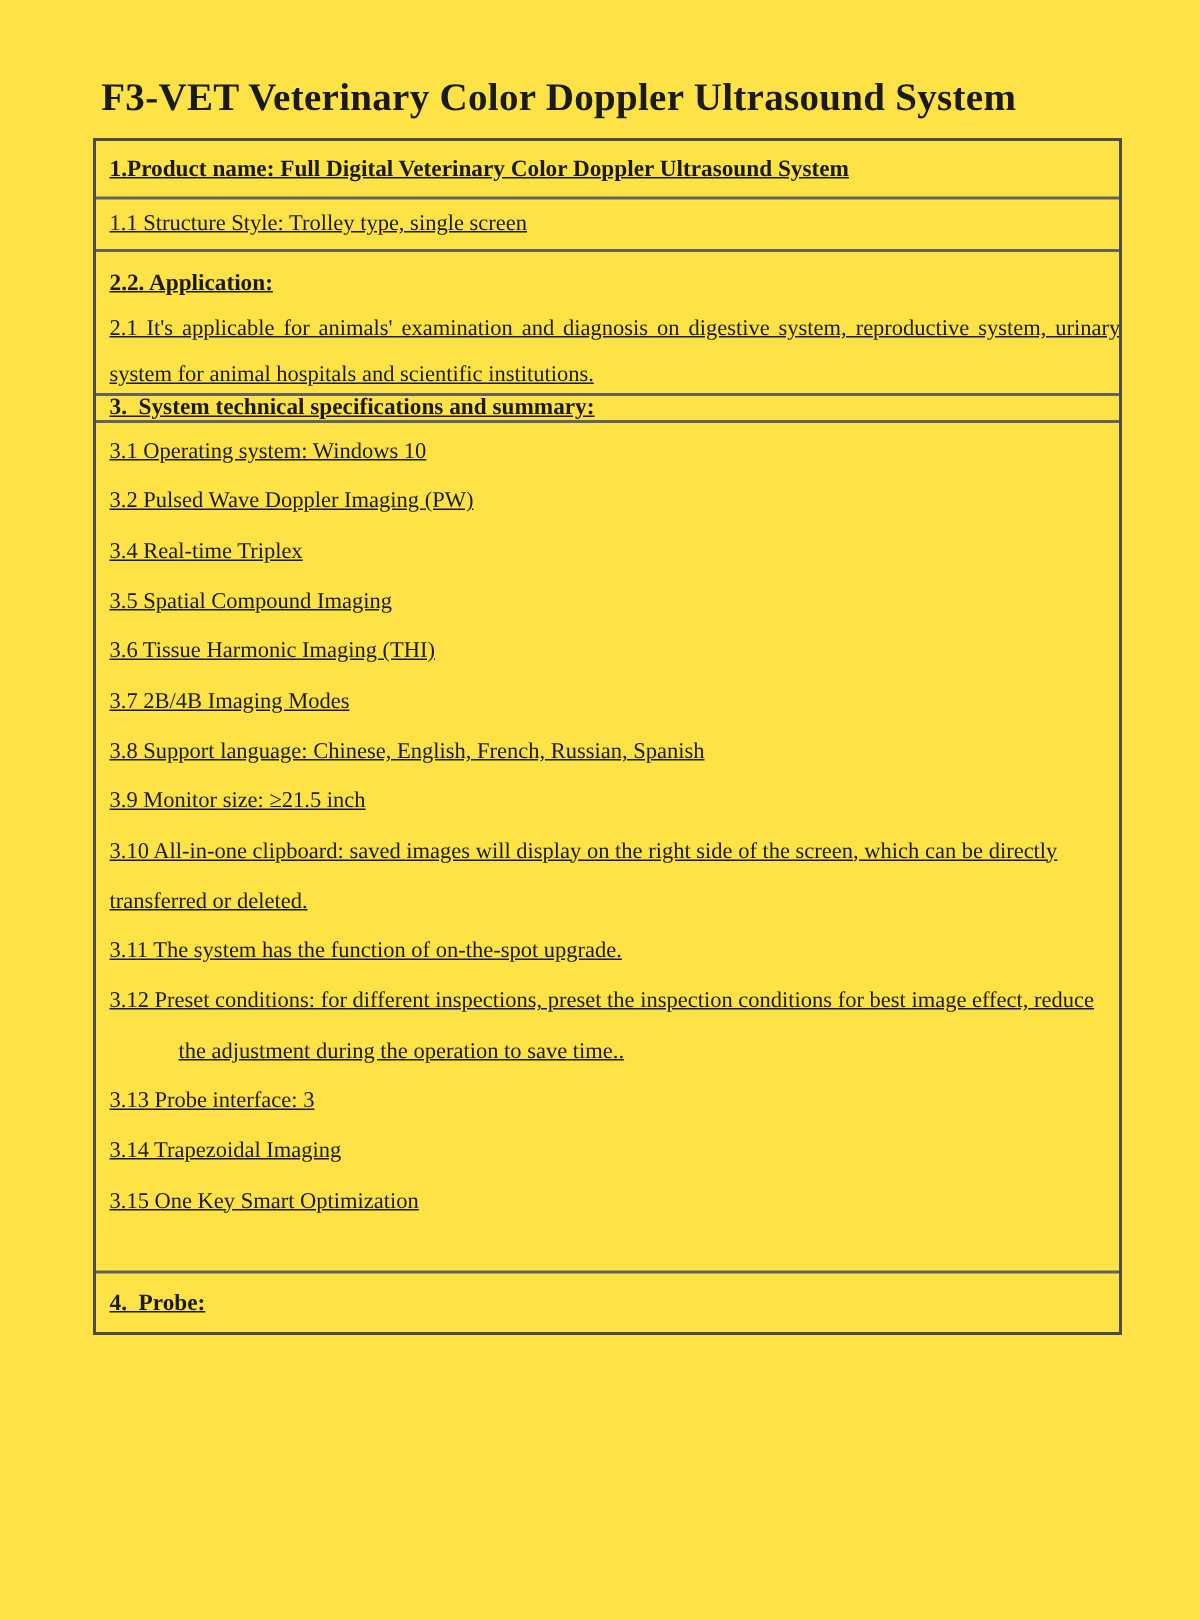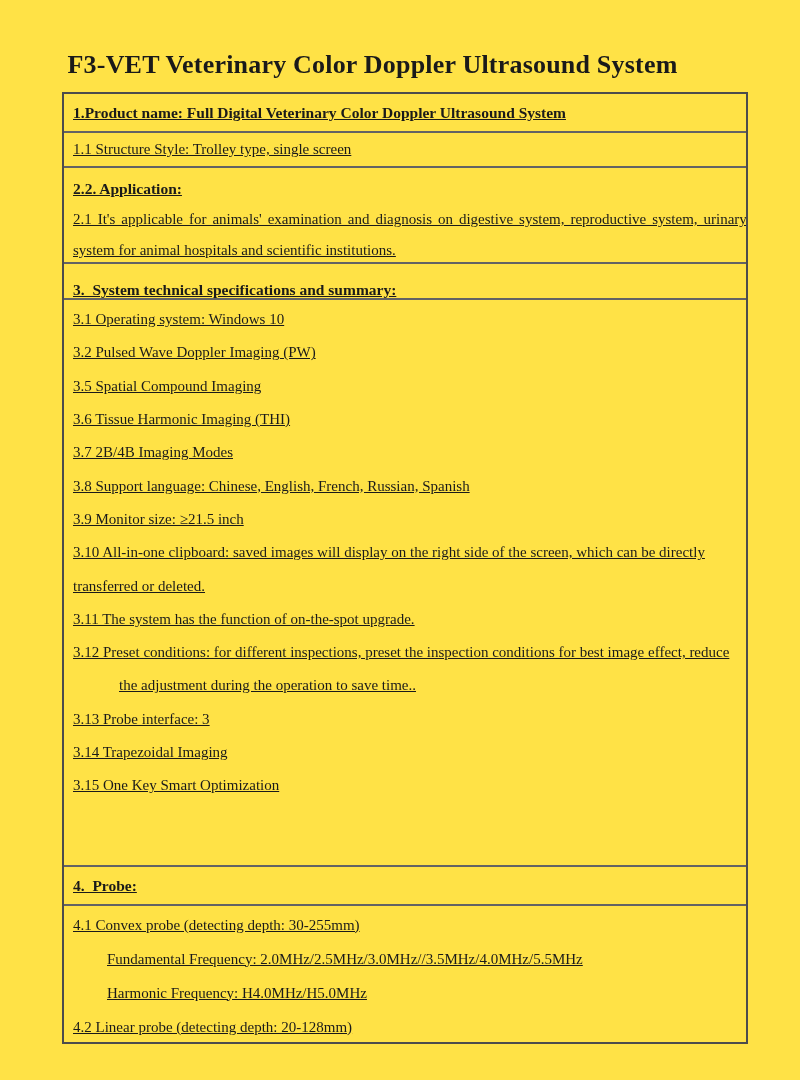--- a/index.html
+++ b/index.html
@@ -52,21 +52,21 @@
     align-items: center;
   }
   .bold-line {
     font-weight: 700;
     font-size: 15.5px;
     white-space: pre;
   }
   .h-product  { height: 39px; }
   .h-struct   { height: 35px; }
   .h-app      { height: 96px; padding-top: 5px; }
-  .h-syshdr   { height: 18px; margin-top: 18px; }
+  .h-syshdr   { height: 18px; }
   .h-specs    { height: 567px; padding-top: 3px; }
   .h-probehdr { height: 39px; }
   .h-probe    { height: 136px; padding-top: 2px; }
   .app-line {
     line-height: 31px;
     white-space: nowrap;
   }
   .app-just { word-spacing: 2.2px; }
   .spec-line {
     height: 33.3px;
@@ -106,40 +106,35 @@
       <div class="app-line">system for animal hospitals and scientific institutions.</div>
     </div>
 
     <div class="row row-center h-syshdr">
       <span class="bold-line">3.  System technical specifications and summary:</span>
     </div>
 
     <div class="row h-specs">
       <div class="spec-line">3.1 Operating system: Windows 10</div>
       <div class="spec-line">3.2 Pulsed Wave Doppler Imaging (PW)</div>
+      <div class="spec-line">3.4 Real-time Triplex</div>
       <div class="spec-line">3.5 Spatial Compound Imaging</div>
       <div class="spec-line">3.6 Tissue Harmonic Imaging (THI)</div>
       <div class="spec-line">3.7 2B/4B Imaging Modes</div>
       <div class="spec-line">3.8 Support language: Chinese, English, French, Russian, Spanish</div>
       <div class="spec-line">3.9 Monitor size: ≥21.5 inch</div>
       <div class="spec-line">3.10 All-in-one clipboard: saved images will display on the right side of the screen, which can be directly</div>
       <div class="spec-line">transferred or deleted.</div>
       <div class="spec-line">3.11 The system has the function of on-the-spot upgrade.</div>
       <div class="spec-line">3.12 Preset conditions: for different inspections, preset the inspection conditions for best image effect, reduce</div>
       <div class="spec-line indent-cont">the adjustment during the operation to save time..</div>
       <div class="spec-line">3.13 Probe interface: 3</div>
       <div class="spec-line">3.14 Trapezoidal Imaging</div>
       <div class="spec-line">3.15 One Key Smart Optimization</div>
     </div>
 
     <div class="row row-center h-probehdr">
       <span class="bold-line">4.  Probe:</span>
     </div>
 
-    <div class="row h-probe">
-      <div class="probe-line">4.1 Convex probe (detecting depth: 30-255mm)</div>
-      <div class="probe-line indent-freq">Fundamental Frequency: 2.0MHz/2.5MHz/3.0MHz//3.5MHz/4.0MHz/5.5MHz</div>
-      <div class="probe-line indent-freq">Harmonic Frequency: H4.0MHz/H5.0MHz</div>
-      <div class="probe-line">4.2 Linear probe (detecting depth: 20-128mm)</div>
-    </div>
 
   </div>
 </div>
 
 </body></html>

